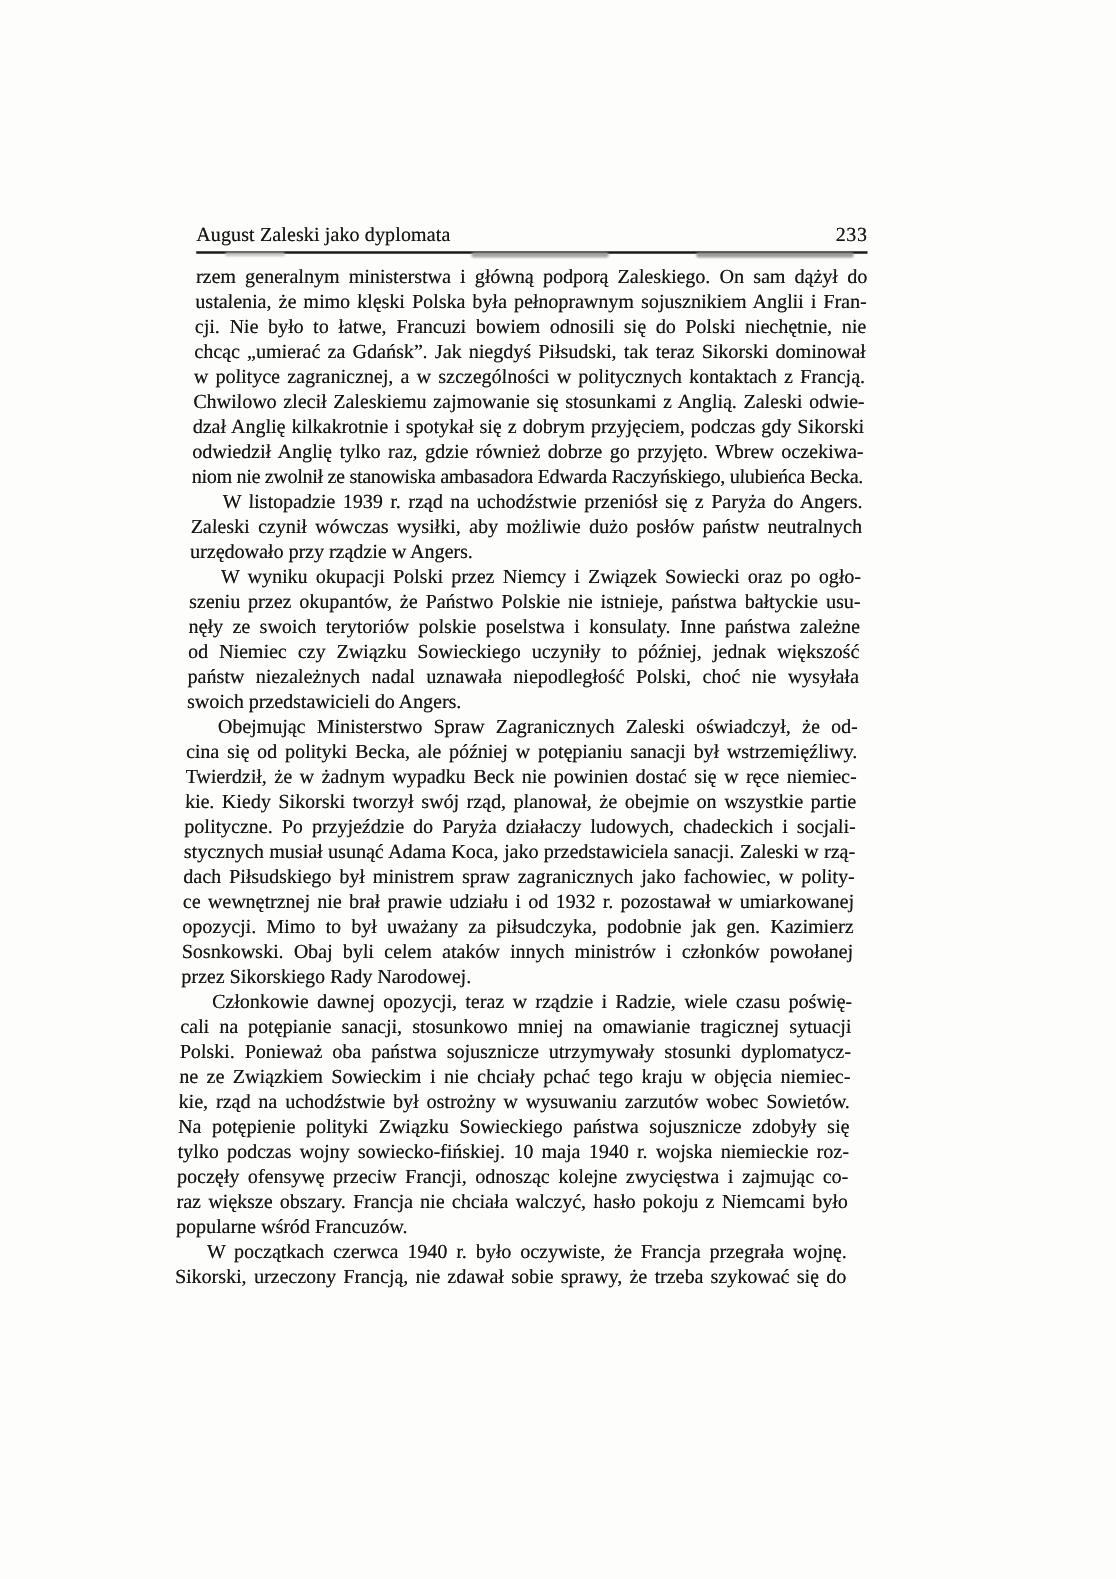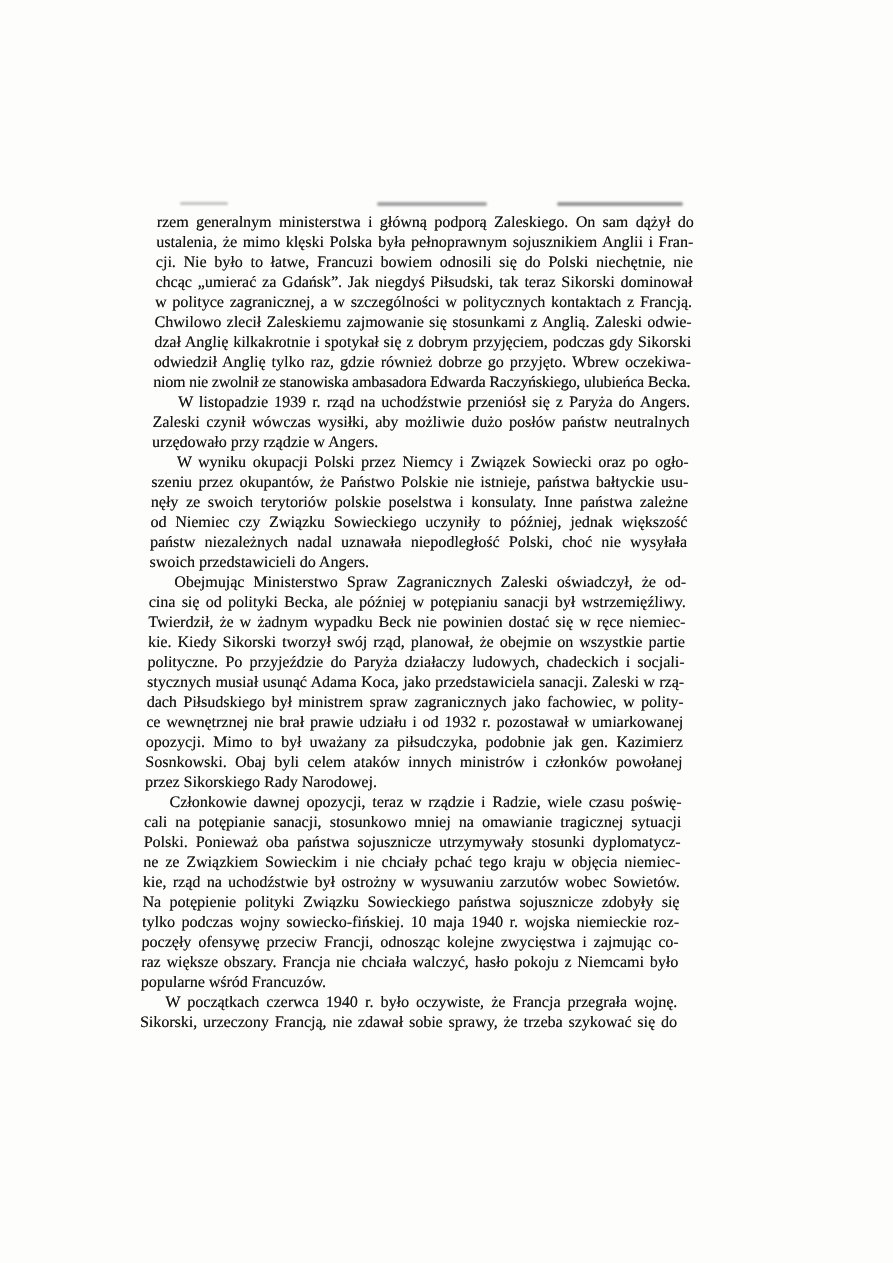--- a/index.html
+++ b/index.html
@@ -58,20 +58,24 @@
     white-space: nowrap;
     height: 20px;
   }
   .line.indent { margin-left: 25px; }
 </style>
 </head>
 <body>
 
 <div class="page">
 
+  <div class="header">
+    <span class="title">August Zaleski jako dyplomata</span>
+    <span class="pagenum">233</span>
+  </div>
 
   <div class="smudge s1"></div>
   <div class="smudge s2"></div>
   <div class="smudge s3"></div>
 
   <div class="body" id="body">
       <div class="para">
         <div class="line" style="word-spacing: 3.358px;">rzem generalnym ministerstwa i główną podporą Zaleskiego. On sam dążył do</div>
         <div class="line" style="word-spacing: 1.663px;">ustalenia, że mimo klęski Polska była pełnoprawnym sojusznikiem Anglii i Fran-</div>
         <div class="line" style="word-spacing: 3.684px;">cji. Nie było to łatwe, Francuzi bowiem odnosili się do Polski niechętnie, nie</div>

